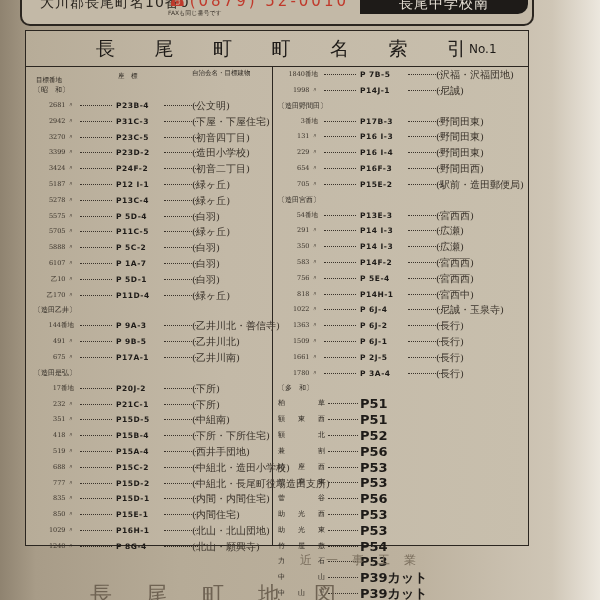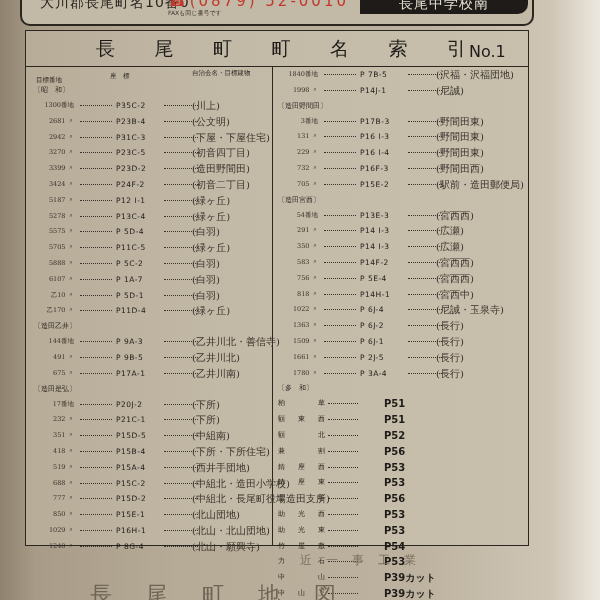--- a/index.html
+++ b/index.html
@@ -41,43 +41,43 @@
     position:absolute; left:0; top:0; width:502px; height:35px;
     border-bottom:1.5px solid #2b2620;
   }
   .title-chars {
     position:absolute; left:70px; top:5px; width:370px;
     display:flex; justify-content:space-between;
     font-family:"DejaVu Sans", sans-serif; font-size:19px; color:#1e1b18;
   }
   .title-no {
     position:absolute; left:443px; top:11px; font-family:"DejaVu Sans", sans-serif;
-    font-size:16px; color:#1e1b18;
+    font-size:12px; color:#1e1b18;
   }
   .divider {
     position:absolute; left:246px; top:35px; width:1px; height:479px; background:#2b2620;
   }
   .col { position:absolute; font-size:7px; line-height:15.8px; }
   .col-left { left:8px; top:38px; width:235px; }
   .col-right { left:252px; top:36px; width:245px; }
   .hdr-row { position:relative; height:14px; font-family:"DejaVu Sans", sans-serif; font-size:6.5px; }
   .hdr-row span { position:absolute; top:0; }
   .section { font-family:"DejaVu Sans", sans-serif; font-size:7px; height:15px; line-height:15px; color:#2b2620; }
   .row { position:relative; height:15.8px; white-space:nowrap; }
   .row .num { position:absolute; left:0; width:40px; text-align:right; color:#3a332b; font-size:6.5px; }
   .row .dots1 { position:absolute; left:46px; width:32px; border-bottom:1px dotted #3a332b; top:7px; }
-  .row .ref { position:absolute; left:82px; font-family:"DejaVu Sans", sans-serif; font-size:7.5px; color:#1e1b18; font-weight:normal; letter-spacing:0.5px;}
+  .row .ref { position:absolute; left:82px; font-family:"DejaVu Sans", sans-serif; font-size:7.5px; color:#1e1b18; font-weight:bold; letter-spacing:0.5px;}
   .row .dots2 { position:absolute; left:130px; width:34px; border-bottom:1px dotted #3a332b; top:7px; }
   .row .place { position:absolute; left:158px; font-size:10px; color:#3a332b; }
   .tw-row { position:relative; height:15.8px; white-space:nowrap; }
   .tw-row .n1 { position:absolute; left:0; font-size:7px; }
   .tw-row .n2 { position:absolute; left:20px; font-size:7px; }
   .tw-row .n3 { position:absolute; left:40px; font-size:7px; }
   .tw-row .dots { position:absolute; left:50px; width:30px; border-bottom:1px dotted #3a332b; top:7px; }
-  .tw-row .pg { position:absolute; left:82px; font-family:"DejaVu Sans", sans-serif; font-size:10px; font-weight:bold; color:#1e1b18;margin-left:24px; }
+  .tw-row .pg { position:absolute; left:82px; font-family:"DejaVu Sans", sans-serif; font-size:13px; font-weight:bold; color:#1e1b18; }
   .below {
     position:absolute; left:300px; top:552px; font-family:Liberation Serif, serif; font-size:12px;
     color:#7a6e5d; letter-spacing:14px;
   }
   .below2 {
     position:absolute; left:90px; top:580px; font-family:"DejaVu Sans", sans-serif; font-size:22px;
     color:#6f6353; letter-spacing:34px;
   }
 </style>
 </head>
@@ -100,33 +100,26 @@
         <span>索</span>
         <span>引</span>
       </div>
     <div class="title-no">No.1</div>
   </div>
   <div class="divider"></div>
 
   <div class="col col-left">
     <div class="hdr-row">
       <span style="left:2px;top:4px">目標番地</span>
-      <span style="left:76px;top:0px">座　標</span>
+      <span style="left:84px;top:0px">座　標</span>
       <span style="left:158px;top:-3px">自治会名・目標建物</span>
     </div>
     <div id="left-body">
         <div class="section">〔昭　和〕</div>
         <div class="row">
-          <span class="num">1300番地</span>
-          <span class="dots1"></span>
-          <span class="ref">P35C-2</span>
-          <span class="dots2"></span>
-          <span class="place">(川上)</span>
-        </div>
-        <div class="row">
           <span class="num">2681 〃</span>
           <span class="dots1"></span>
           <span class="ref">P23B-4</span>
           <span class="dots2"></span>
           <span class="place">(公文明)</span>
         </div>
         <div class="row">
           <span class="num">2942 〃</span>
           <span class="dots1"></span>
           <span class="ref">P31C-3</span>
@@ -138,21 +131,21 @@
           <span class="dots1"></span>
           <span class="ref">P23C-5</span>
           <span class="dots2"></span>
           <span class="place">(初音四丁目)</span>
         </div>
         <div class="row">
           <span class="num">3399 〃</span>
           <span class="dots1"></span>
           <span class="ref">P23D-2</span>
           <span class="dots2"></span>
-          <span class="place">(造田野間田)</span>
+          <span class="place">(造田小学校)</span>
         </div>
         <div class="row">
           <span class="num">3424 〃</span>
           <span class="dots1"></span>
           <span class="ref">P24F-2</span>
           <span class="dots2"></span>
           <span class="place">(初音二丁目)</span>
         </div>
         <div class="row">
           <span class="num">5187 〃</span>
@@ -276,25 +269,32 @@
           <span class="place">(中組北・造田小学校)</span>
         </div>
         <div class="row">
           <span class="num">777 〃</span>
           <span class="dots1"></span>
           <span class="ref">P15D-2</span>
           <span class="dots2"></span>
           <span class="place">(中組北・長尾町役場造田支所)</span>
         </div>
         <div class="row">
+          <span class="num">835 〃</span>
+          <span class="dots1"></span>
+          <span class="ref">P15D-1</span>
+          <span class="dots2"></span>
+          <span class="place">(内間・内間住宅)</span>
+        </div>
+        <div class="row">
           <span class="num">850 〃</span>
           <span class="dots1"></span>
           <span class="ref">P15E-1</span>
           <span class="dots2"></span>
-          <span class="place">(北山団地)</span>
+          <span class="place">(内間住宅)</span>
         </div>
         <div class="row">
           <span class="num">1029 〃</span>
           <span class="dots1"></span>
           <span class="ref">P16H-1</span>
           <span class="dots2"></span>
           <span class="place">(北山・北山団地)</span>
         </div>
         <div class="row">
           <span class="num">1240 〃</span>
@@ -338,21 +338,21 @@
           <span class="place">(野間田東)</span>
         </div>
         <div class="row">
           <span class="num">229 〃</span>
           <span class="dots1"></span>
           <span class="ref">P16 I-4</span>
           <span class="dots2"></span>
           <span class="place">(野間田東)</span>
         </div>
         <div class="row">
-          <span class="num">732 〃</span>
+          <span class="num">654 〃</span>
           <span class="dots1"></span>
           <span class="ref">P16F-3</span>
           <span class="dots2"></span>
           <span class="place">(野間田西)</span>
         </div>
         <div class="row">
           <span class="num">705 〃</span>
           <span class="dots1"></span>
           <span class="ref">P15E-2</span>
           <span class="dots2"></span>

